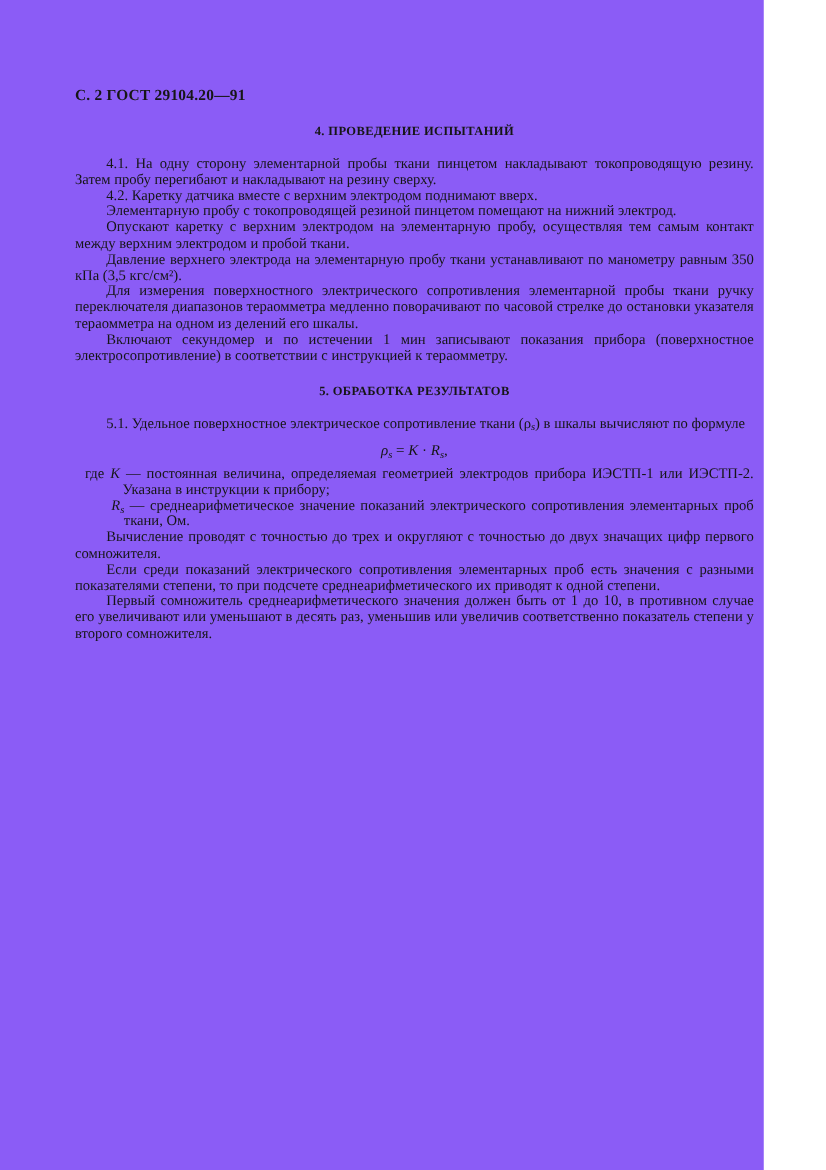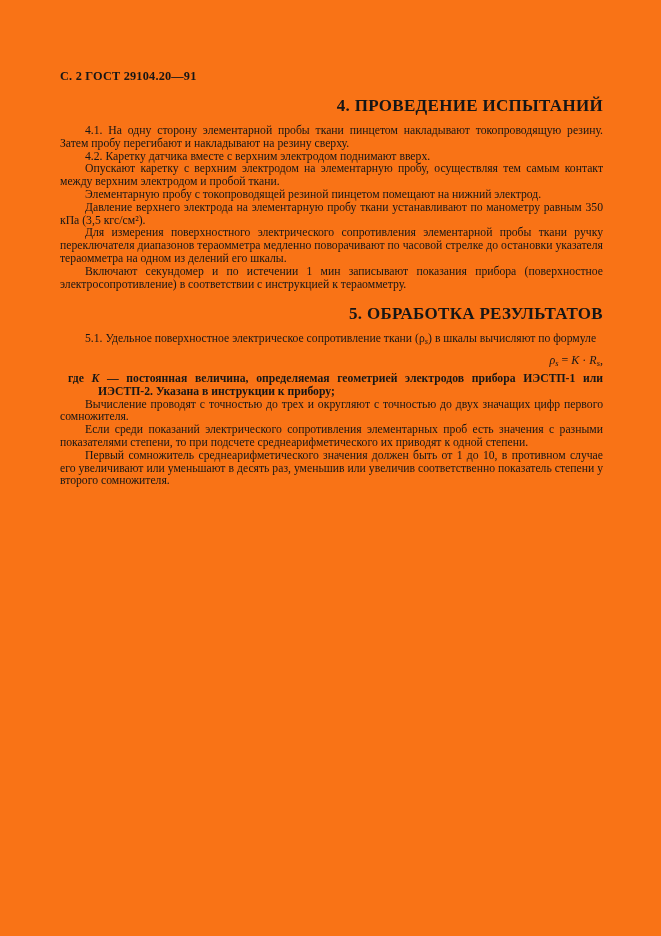--- a/index.html
+++ b/index.html
@@ -1,20 +1,20 @@
 <!DOCTYPE html>
 <html lang="ru"><head>
 <meta charset="utf-8">
 <style>
   html, body { margin: 0; padding: 0; background: #ffffff; }
   .page {
     position: relative;
-    width: 661px;
+    width: 611px;
     height: 936px;
-    background: #f97316;
+    background: #8b5cf6;
     overflow: hidden;
     font-family: "Liberation Serif", "DejaVu Serif", serif;
     color: #161616;
   }
   .content {
     position: absolute;
     left: 60px;
     top: 70px;
     width: 543px;
     font-size: 11.7px;
@@ -24,44 +24,43 @@
   .doc-header {
     font-weight: bold;
     font-size: 12.3px;
     line-height: 13px;
     text-align: left;
     letter-spacing: 0.2px;
     margin: 0;
   }
   .section-heading {
     font-weight: bold;
-    font-size: 17px;
+    font-size: 10px;
     line-height: 13px;
-    text-align: right;
+    text-align: center;
     letter-spacing: 0.3px;
     margin: 16px 0 13px 0;
   }
   p.para {
     margin: 0;
     text-indent: 25px;
   }
   .formula-line {
     margin: 8px 0 6px 0;
-    text-align: right;
+    text-align: center;
     text-indent: 0;
     font-size: 12px;
   }
   .def {
     margin: 0;
   }
   .def1 {
     margin-left: 8px;
     padding-left: 30px;
     text-indent: -30px;
-    font-weight: bold;
   }
   .def2 {
     margin-left: 29px;
     padding-left: 10px;
     text-indent: -10px;
   }
   .i { font-style: italic; }
   .isub {
     font-style: italic;
     font-size: 8.5px;
@@ -74,33 +73,34 @@
 
 <div class="page">
   <div class="content">
 
     <p class="doc-header">С. 2 ГОСТ 29104.20—91</p>
 
     <h2 class="section-heading">4. ПРОВЕДЕНИЕ ИСПЫТАНИЙ</h2>
 
     <p class="para">4.1. На одну сторону элементарной пробы ткани пинцетом накладывают токопроводящую резину. Затем пробу перегибают и накладывают на резину сверху.</p>
     <p class="para">4.2. Каретку датчика вместе с верхним электродом поднимают вверх.</p>
+    <p class="para">Элементарную пробу с токопроводящей резиной пинцетом помещают на нижний электрод.</p>
     <p class="para">Опускают каретку с верхним электродом на элементарную пробу, осуществляя тем самым контакт между верхним электродом и пробой ткани.</p>
-    <p class="para">Элементарную пробу с токопроводящей резиной пинцетом помещают на нижний электрод.</p>
     <p class="para">Давление верхнего электрода на элементарную пробу ткани устанавливают по манометру равным 350 кПа (3,5 кгс/см²).</p>
     <p class="para">Для измерения поверхностного электрического сопротивления элементарной пробы ткани ручку переключателя диапазонов тераомметра медленно поворачивают по часовой стрелке до остановки указателя тераомметра на одном из делений его шкалы.</p>
     <p class="para">Включают секундомер и по истечении 1 мин записывают показания прибора (поверхностное электросопротивление) в соответствии с инструкцией к тераомметру.</p>
 
     <h2 class="section-heading">5. ОБРАБОТКА РЕЗУЛЬТАТОВ</h2>
 
     <p class="para"><span>5.1. Удельное поверхностное электрическое сопротивление ткани (ρ</span><span class="isub">s</span><span>) в шкалы вычисляют по формуле</span></p>
 
     <div class="para formula-line"><span class="i">ρ</span><span class="isub">s</span><span> = </span><span class="i">K</span><span> · </span><span class="i">R</span><span class="isub">s</span><span>,</span></div>
 
     <div class="def def1"><span><span>где </span><span class="i">K</span><span> — </span></span><span>постоянная величина, определяемая геометрией электродов прибора ИЭСТП-1 или ИЭСТП-2. Указана в инструкции к прибору;</span></div>
 
+    <div class="def def2"><span><span class="i">R</span><span class="isub">s</span><span> — </span></span><span>среднеарифметическое значение показаний электрического сопротивления элементарных проб ткани, Ом.</span></div>
 
     <p class="para">Вычисление проводят с точностью до трех и округляют с точностью до двух значащих цифр первого сомножителя.</p>
     <p class="para">Если среди показаний электрического сопротивления элементарных проб есть значения с разными показателями степени, то при подсчете среднеарифметического их приводят к одной степени.</p>
     <p class="para">Первый сомножитель среднеарифметического значения должен быть от 1 до 10, в противном случае его увеличивают или уменьшают в десять раз, уменьшив или увеличив соответственно показатель степени у второго сомножителя.</p>
 
   </div>
 </div>
 
 </body></html>

